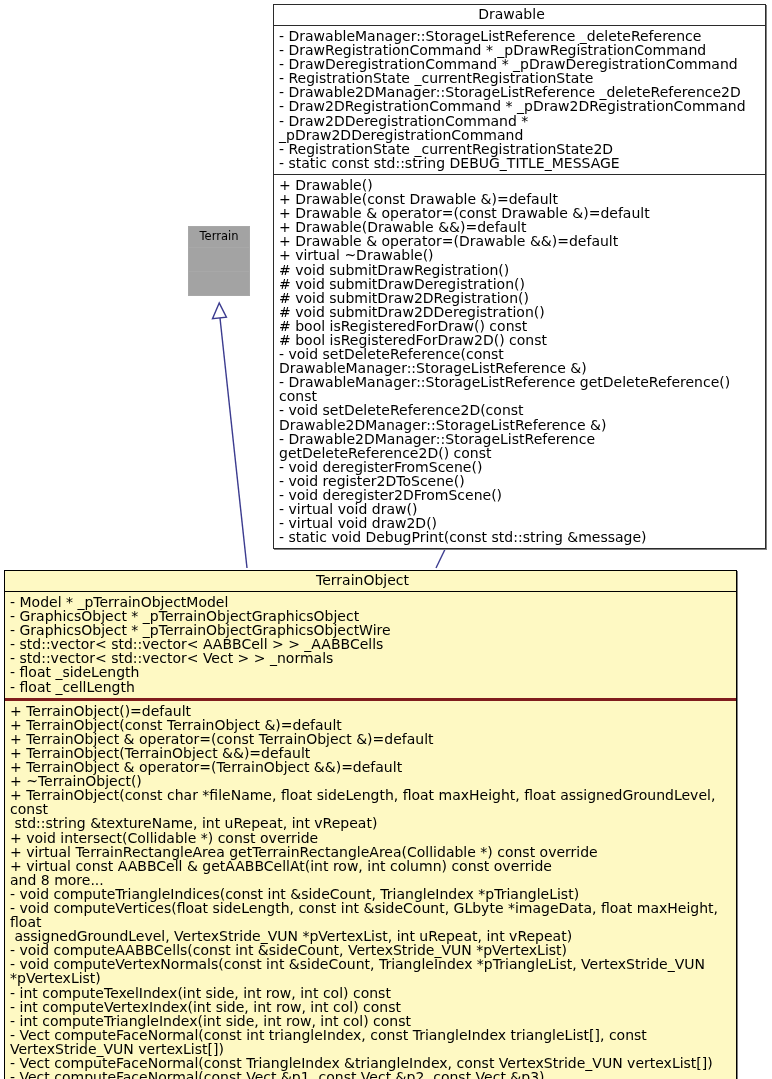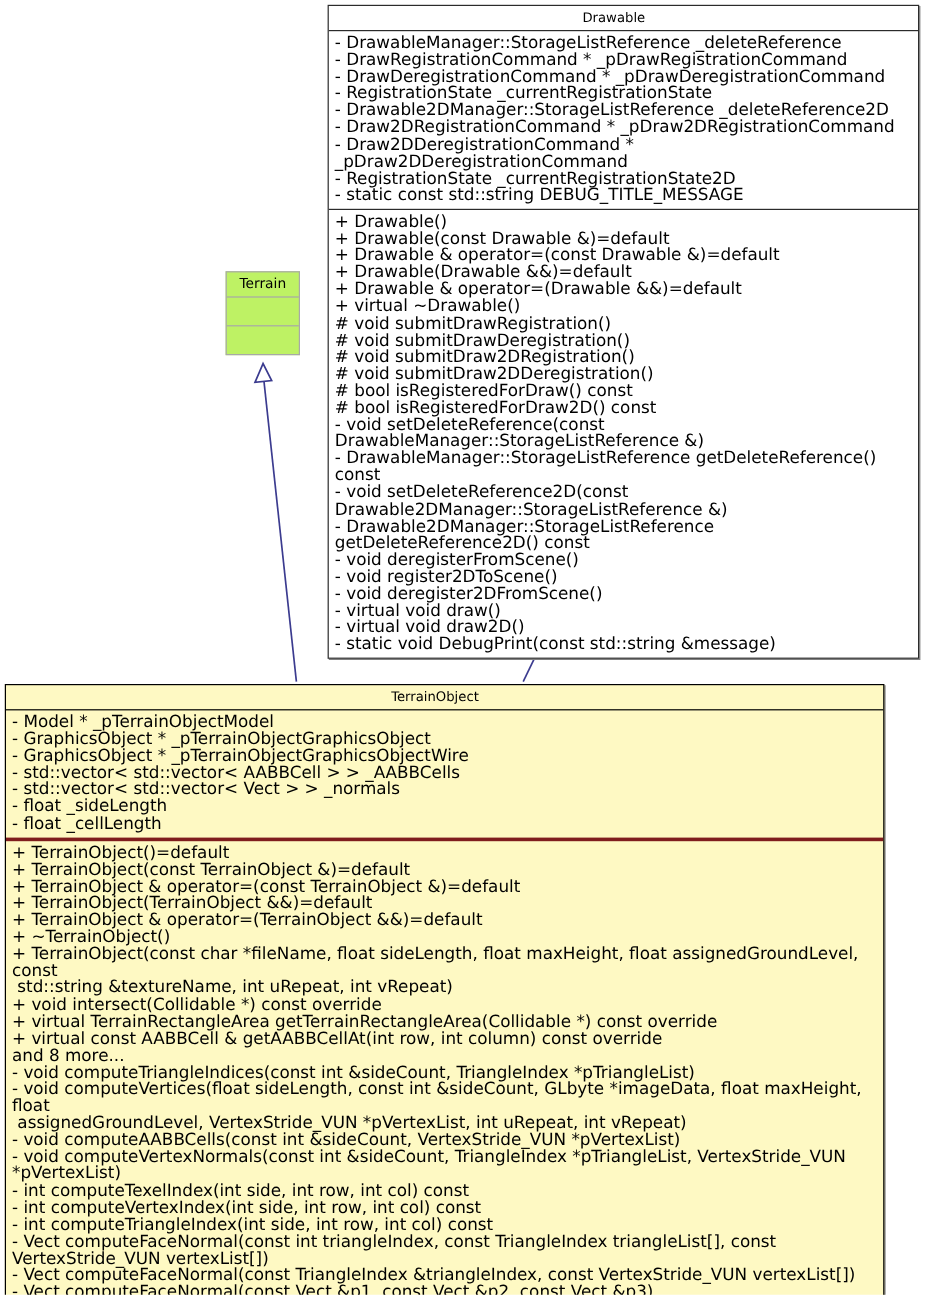--- a/index.html
+++ b/index.html
@@ -37,25 +37,25 @@
     background: #ffffff;
     box-shadow: 1px 1px 0 0 #808080;
   }
   .uml-class.filled {
     background: #fef9c3;
     border: 1px solid #000000;
   }
   .uml-class.thin {
     border: 1px solid #a8a8a8;
     box-shadow: none;
-    background: #bef264;
+    background: #a3a3a3;
   }
   .uml-title {
     text-align: center;
-    font-size: 11px;
+    font-size: 14px;
     color: #000;
     padding: 4px 20px 4px 4px;
     line-height: 13px;
     border-bottom: 1px solid #2b2b2b;
     white-space: nowrap;
   }
   .uml-class.filled > .uml-title { border-bottom: 1px solid #000; }
   .uml-class.thin  > .uml-title { border-bottom: 1px solid #a8a8a8; }
 
   .uml-section {

